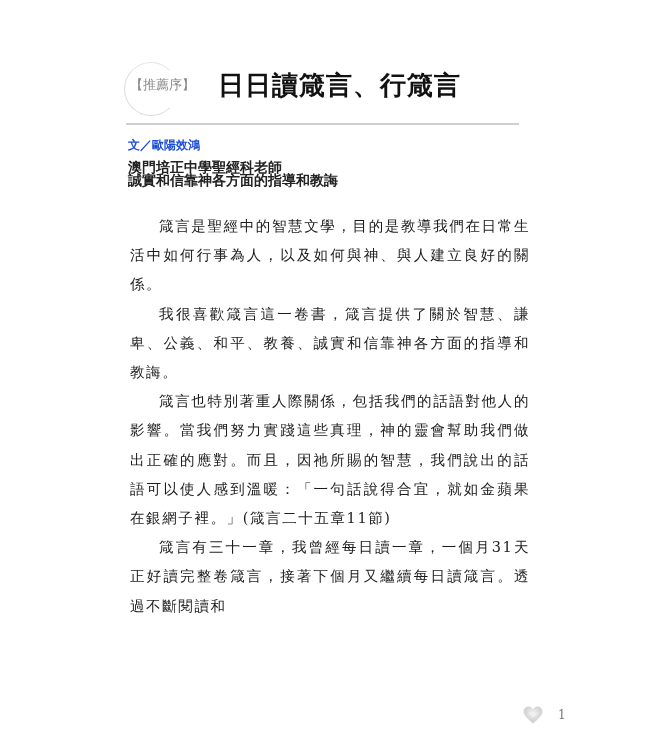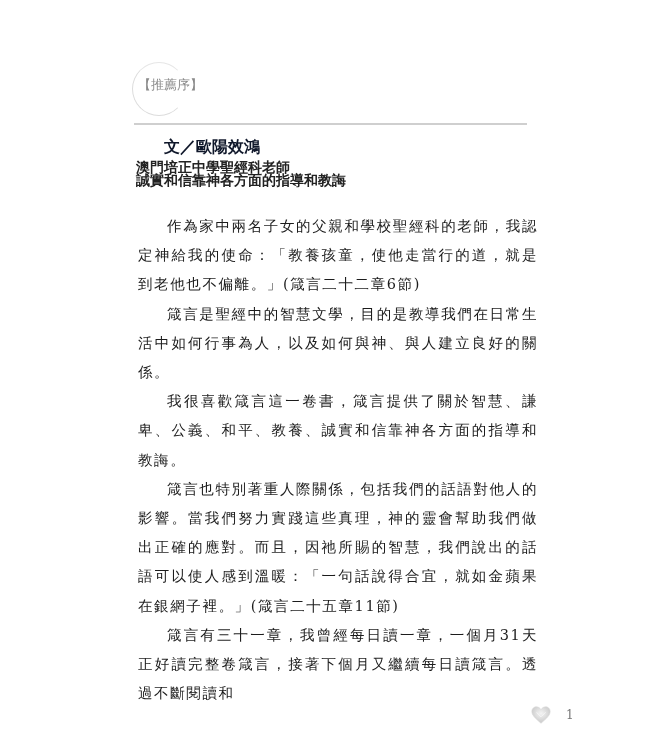--- a/index.html
+++ b/index.html
@@ -10,21 +10,21 @@
     body {
       width: 650px;
       height: 750px;
       position: relative;
       overflow: hidden;
       font-family: "DejaVu Serif", "Liberation Serif", serif;
       color: #1a1a1a;
     }
     .page {
       position: absolute;
-      left: 12px; top: 0;
+      left: 4px; top: 0;
       width: 522px; height: 750px;
       background: #ffffff;
     }
     .title-block {
       position: absolute;
       left: 118px;
       top: 62px;
       height: 50px;
       width: 420px;
     }
@@ -64,25 +64,24 @@
       left: 122px;
       top: 123px;
       width: 393px;
       height: 2px;
       background: #cfcfcf;
     }
     .author {
       position: absolute;
       left: 124px;
       top: 137px;
-      font-size: 16px;
+      font-size: 12px;
       font-weight: bold;
-      color: #0f172a;
+      color: #1d4ed8;
       white-space: nowrap;
-      margin-left: 28px;
     }
     .affil {
       position: absolute;
       left: 124px;
       font-size: 14px;
       font-weight: bold;
       color: #222;
       white-space: nowrap;
     }
     .affil.a1 { top: 159px; }
@@ -128,30 +127,30 @@
     }
   </style>
 </head>
 <body>
 
 <div class="page">
 
   <div class="title-block">
     <div class="tag-circle"></div>
     <span class="tag">【推薦序】</span>
+    <h1 class="title" style="margin:0;">日日讀箴言、行箴言</h1>
   </div>
 
   <div class="rule"></div>
 
   <div class="author">文／歐陽效鴻</div>
   <div class="affil a1">澳門培正中學聖經科老師</div>
   <div class="affil a2">誠實和信靠神各方面的指導和教誨</div>
 
   <div class="body-text">
-    <p class="indent">作為家中兩名子女的父親和學校聖經科的老師，我認定神給我的使命：「教養孩童，使他走當行的道，就是到老他也不偏離。」(箴言二十二章6節)</p>
     <p class="indent">箴言是聖經中的智慧文學，目的是教導我們在日常生活中如何行事為人，以及如何與神、與人建立良好的關係。</p>
     <p class="indent">我很喜歡箴言這一卷書，箴言提供了關於智慧、謙卑、公義、和平、教養、誠實和信靠神各方面的指導和教誨。</p>
     <p class="indent">箴言也特別著重人際關係，包括我們的話語對他人的影響。當我們努力實踐這些真理，神的靈會幫助我們做出正確的應對。而且，因祂所賜的智慧，我們說出的話語可以使人感到溫暖：「一句話說得合宜，就如金蘋果在銀網子裡。」(箴言二十五章11節)</p>
     <p class="indent">箴言有三十一章，我曾經每日讀一章，一個月31天正好讀完整卷箴言，接著下個月又繼續每日讀箴言。透過不斷閱讀和</p>
   </div>
 
   <div class="footer">
     <svg class="heart-icon" viewBox="0 0 24 24">
       <defs>
         <radialGradient id="hg" cx="50%" cy="40%" r="60%">

